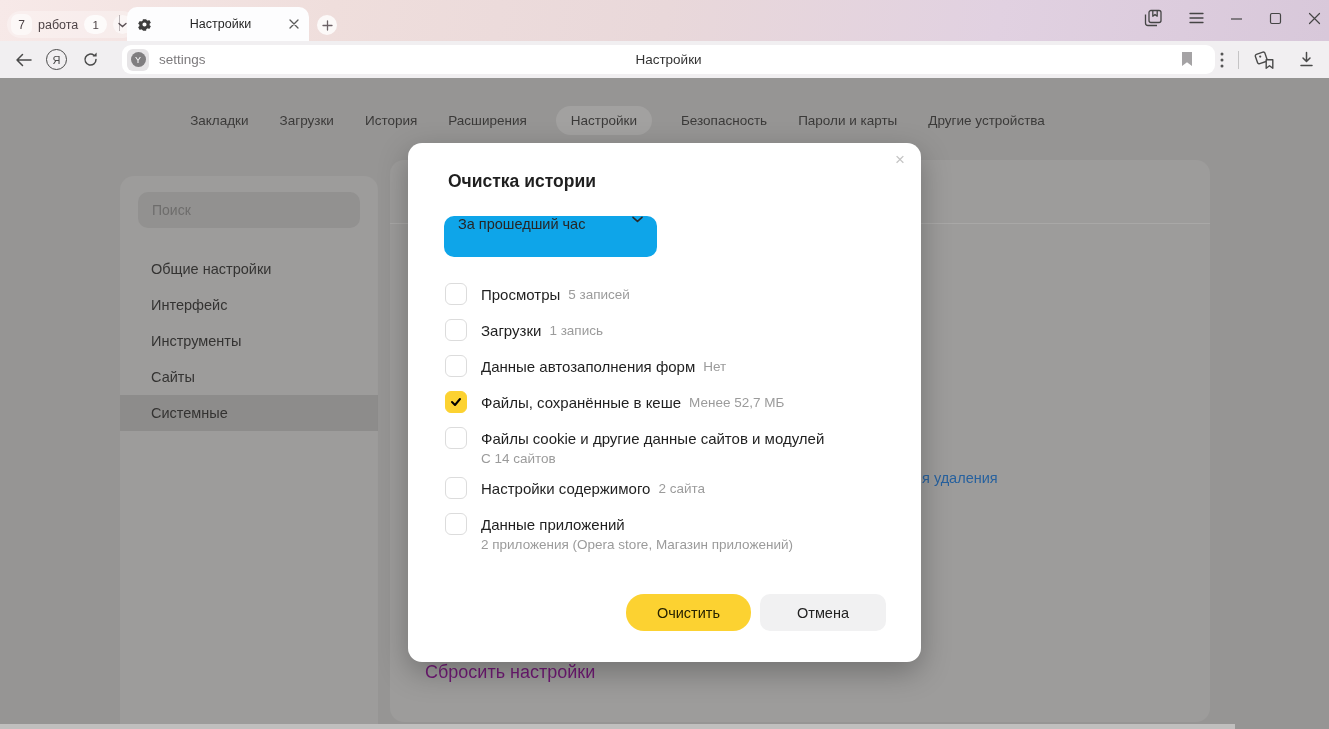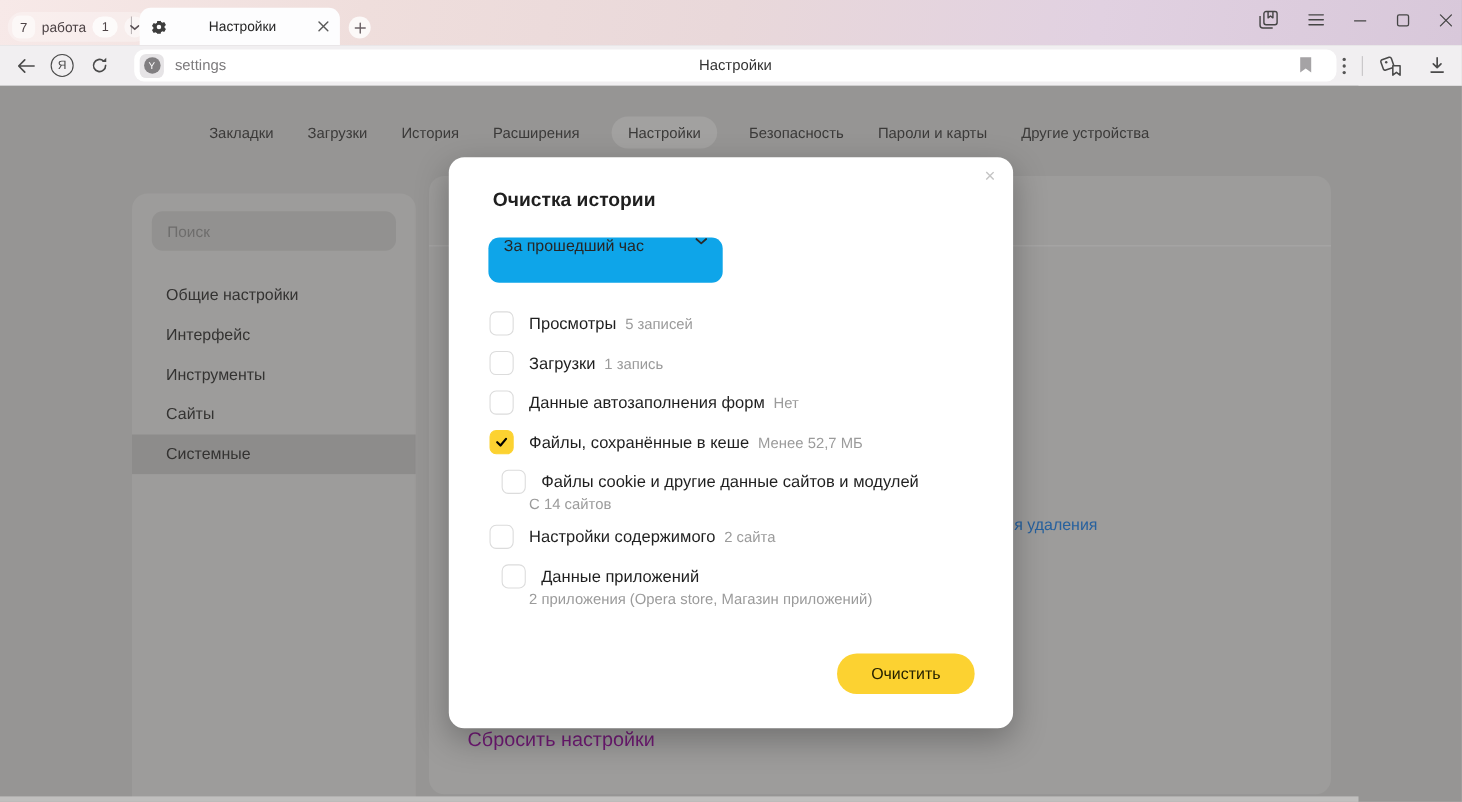--- a/index.html
+++ b/index.html
@@ -78,21 +78,21 @@
   .dialog { position:absolute; left:408px; top:65px; width:513px; height:519px; background:#ffffff;
     border-radius:14px; box-shadow:0 10px 30px rgba(0,0,0,.28); }
   .dlg-close { position:absolute; right:10px; top:6px; width:22px; height:22px; display:flex;
     align-items:center; justify-content:center; color:#c4c4c4; font-size:17px; }
   .dlg-title { position:absolute; left:40px; top:28px; font-size:17.5px; font-weight:bold; color:#1f1f1f; }
   .dlg-select { position:absolute; left:36px; top:73px; width:213px; height:41px; background:#0ea5e9;
     border-radius:10px; display:flex; padding:0 14px; }
   .dlg-select-label { flex:1; font-size:14.5px; color:#262626; }
   .dlg-list { position:absolute; left:37px; top:140px; width:445px; }
   .row { display:flex; align-items:center; height:22px; margin-bottom:14px; }
-  .row.tight { margin-bottom:2px;margin-left:11px; }
+  .row.tight { margin-bottom:2px; }
   .cb { width:22px; height:22px; border:1px solid #dcdcdc; border-radius:6px; background:#fff;
     margin-right:14px; flex:none; display:flex; align-items:center; justify-content:center; }
   .cb svg { visibility:hidden; }
   .cb.checked { background:#fcd231; border-color:#fcd231; }
   .cb.checked svg { visibility:visible; }
   .lbl { font-size:15px; color:#1f1f1f; white-space:nowrap; }
   .meta { font-size:13.5px; color:#9b9b9b; margin-left:8px; white-space:nowrap; }
   .sub { font-size:13.5px; color:#9b9b9b; margin:0 0 8px 36px; height:18px; }
   .dlg-buttons { position:absolute; right:35px; top:451px; display:flex; gap:9px; }
   .btn { height:37px; border:none; border-radius:10px; font-size:14.5px;
@@ -339,19 +339,20 @@
               </svg>
           </span>
           <span class="lbl">Данные приложений</span>
         </div>
         <div class="sub">2 приложения (Opera store, Магазин приложений)</div>
 
       </div>
 
       <div class="dlg-buttons">
         <button class="btn btn-clear">Очистить</button>
+        <button class="btn btn-cancel">Отмена</button>
       </div>
     </div>
 
     <div class="bottom-strip"></div>
   </div>
 
 </div>
 
 </body></html>

